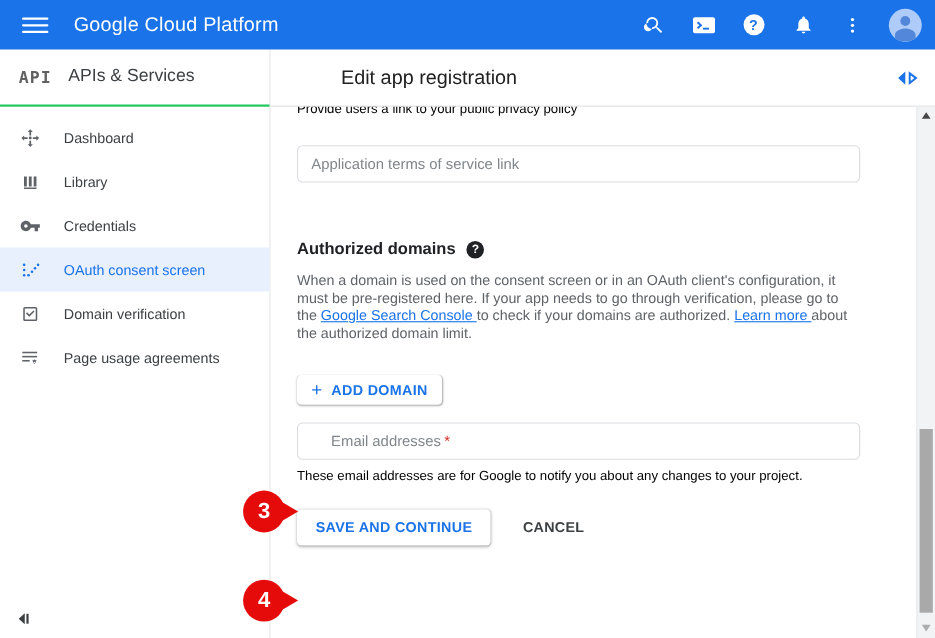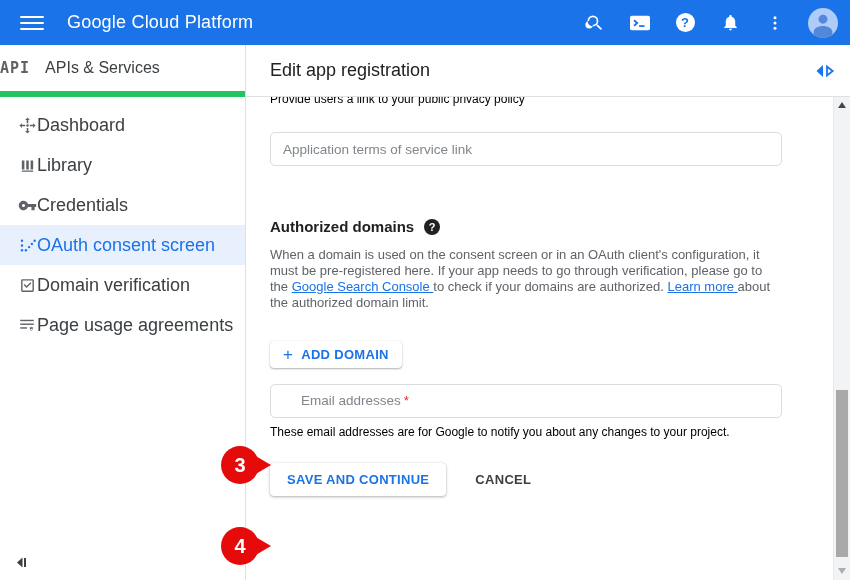--- a/index.html
+++ b/index.html
@@ -23,40 +23,40 @@
                  font-size:13px; font-weight:700; display:flex; align-items:center; justify-content:center; }
   .avatar { width:30px; height:30px; border-radius:50%; background:#aecbfa; overflow:hidden;
             display:flex; align-items:flex-end; justify-content:center; cursor:pointer; }
 
   
   .shell { position:absolute; top:45px; left:0; width:850px; height:535px; display:flex; }
 
   
   .sidebar { width:246px; height:100%; background:#fff; border-right:1px solid #e0e0e0;
              position:relative; flex:0 0 246px; }
-  .sidebar-header { height:52px; border-bottom:6px solid #22c55e; display:flex; align-items:center;
-                    }
+  .sidebar-header { height:52px; border-bottom:2px solid #22c55e; display:flex; align-items:center;
+                    padding-left:17px; }
   .api-logo { font-family:"DejaVu Sans Mono", monospace; font-weight:700; font-size:15px;
               color:#616161; letter-spacing:1px; }
   .sidebar-title { font-size:16px; color:#3c4043; margin-left:15px; }
   .nav { padding-top:8px; }
   .nav-item { height:40px; display:flex; align-items:center; padding-left:17px; cursor:pointer;
               color:#3c4043; }
   .nav-item .nav-ic { width:20px; height:20px; color:#5f6368; flex:0 0 20px;
                       display:flex; align-items:center; justify-content:center; }
-  .nav-item .nav-label { font-size:18px; white-space:nowrap; }
+  .nav-item .nav-label { font-size:13px; margin-left:21px; white-space:nowrap; }
   .nav-item.active { background:#e8f0fe; color:#1a73e8; }
   .nav-item.active .nav-ic { color:#1a73e8; }
   .collapse-btn { position:absolute; left:13px; bottom:9px; width:18px; height:16px; cursor:pointer; }
 
   
   .main { flex:1; position:relative; background:#fff; }
   .main-header { height:52px; border-bottom:1px solid #e0e0e0; display:flex; align-items:center;
                  padding:0 14px 0 24px; }
-  .page-title { font-size:18px; font-weight:400; color:#212121; }
+  .page-title { font-size:18px; font-weight:400; color:#212121;margin-left:40px; }
   .panel-toggle { margin-left:auto; width:22px; height:18px; cursor:pointer; }
 
   .scroll-area { position:absolute; top:52px; left:0; right:0; bottom:0; overflow:hidden;
                  padding:0 0 0 24px; }
   .content { width:512px; }
   .helper { font-size:12px; color:#000000; line-height:14px; }
   .clipped-helper { margin-top:-5px; height:14px; overflow:hidden; }
 
   .gc-input { width:512px; height:34px; border:1px solid #dadce0; border-radius:5px;
               padding:0 12px; font-size:13.5px; color:#202124; outline:none; background:#fff;

